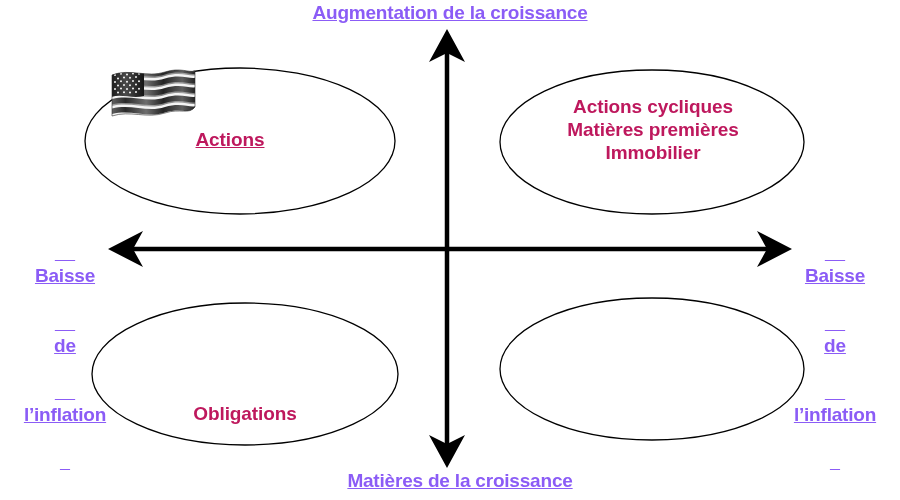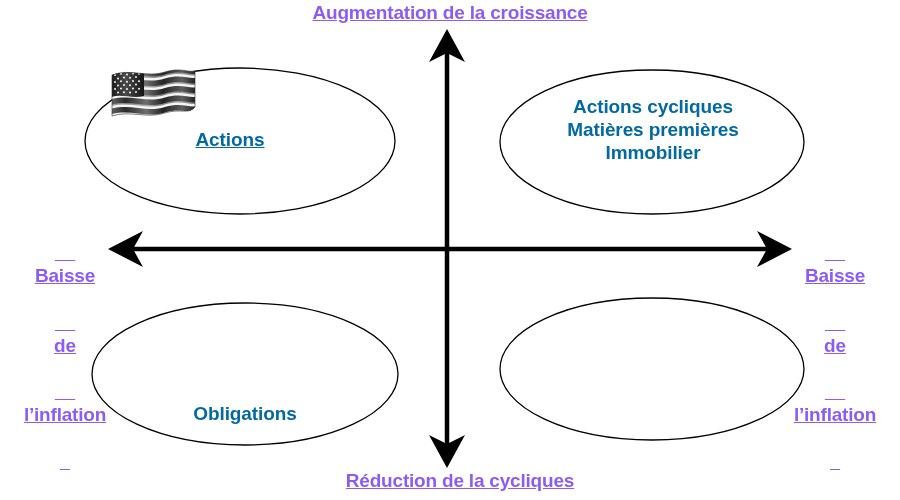--- a/index.html
+++ b/index.html
@@ -44,21 +44,21 @@
     letter-spacing: -0.2px;
   }
   .side-label {
     font-size: 19px;
     line-height: 1.22;
     letter-spacing: -0.2px;
   }
   .bubble-text {
     position: absolute;
     font-weight: bold;
-    color: #0369a1;
+    color: #be185d;
     text-align: center;
     line-height: 1.22;
     font-size: 19px;
     letter-spacing: -0.1px;
     white-space: pre-line;
   }
   #label-top    { left: 250px; top: 2px;   width: 400px; }
   #label-bottom { left: 260px; top: 470px; width: 400px; }
   #label-left   { left: 2px;   top: 218px; width: 126px; }
   #label-right  { left: 772px; top: 218px; width: 126px; }
@@ -171,21 +171,21 @@
         <circle cx="40" cy="51" r="1.9"></circle>
           <circle cx="52" cy="50" r="1.9"></circle>
       </g>
     </g>
     <path d="M4,16 C40,2 74,22 110,10 C140,0 158,12 170,8
              L170,80 C158,96 140,82 110,92 C74,104 40,86 4,98 Z" fill="none" stroke="#2b2b2b" stroke-width="1.2"></path>
   </svg>
 
   <div class="lbl axis-label" id="label-top">Augmentation de la croissance</div>
 
-  <div class="lbl axis-label" id="label-bottom">Réduction de la cycliques</div>
+  <div class="lbl axis-label" id="label-bottom">Matières de la croissance</div>
 
   <div class="lbl side-label" id="label-left">
     <div>Baisse</div>
     <div>de</div>
     <div>l’inflation</div>
   </div>
 
   <div class="lbl side-label" id="label-right">
     <div>Baisse</div>
     <div>de</div>

